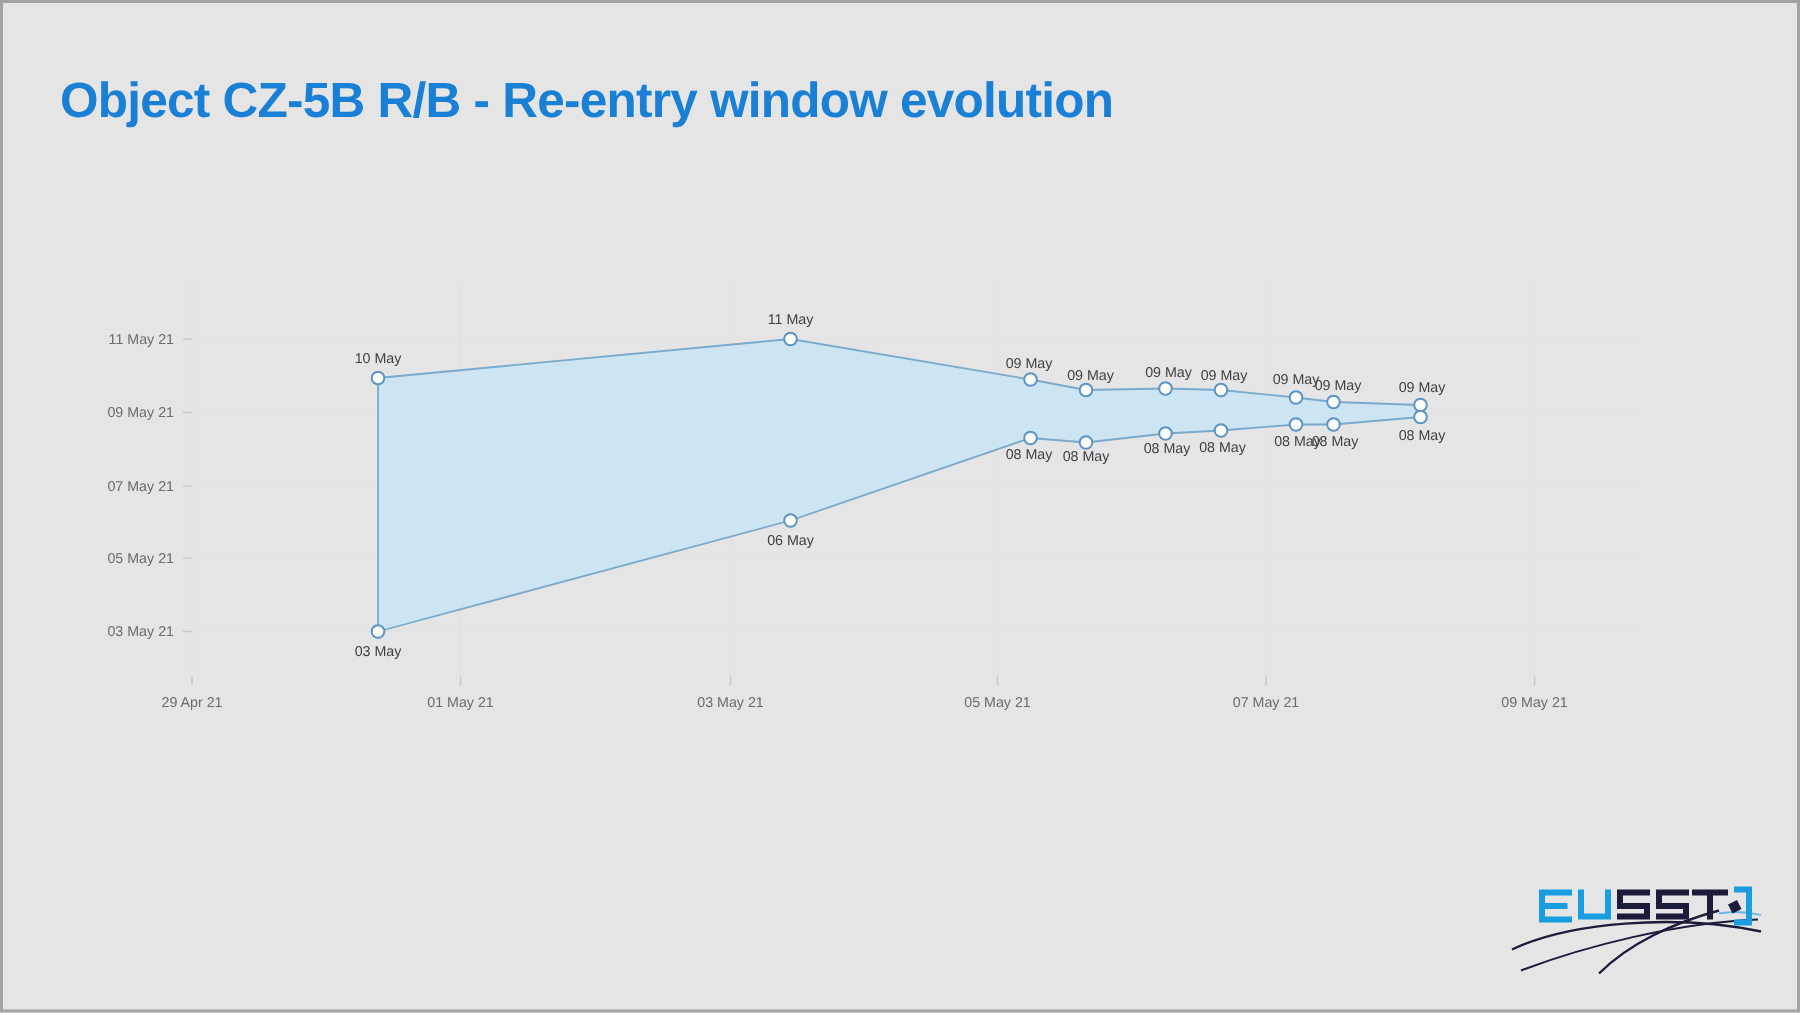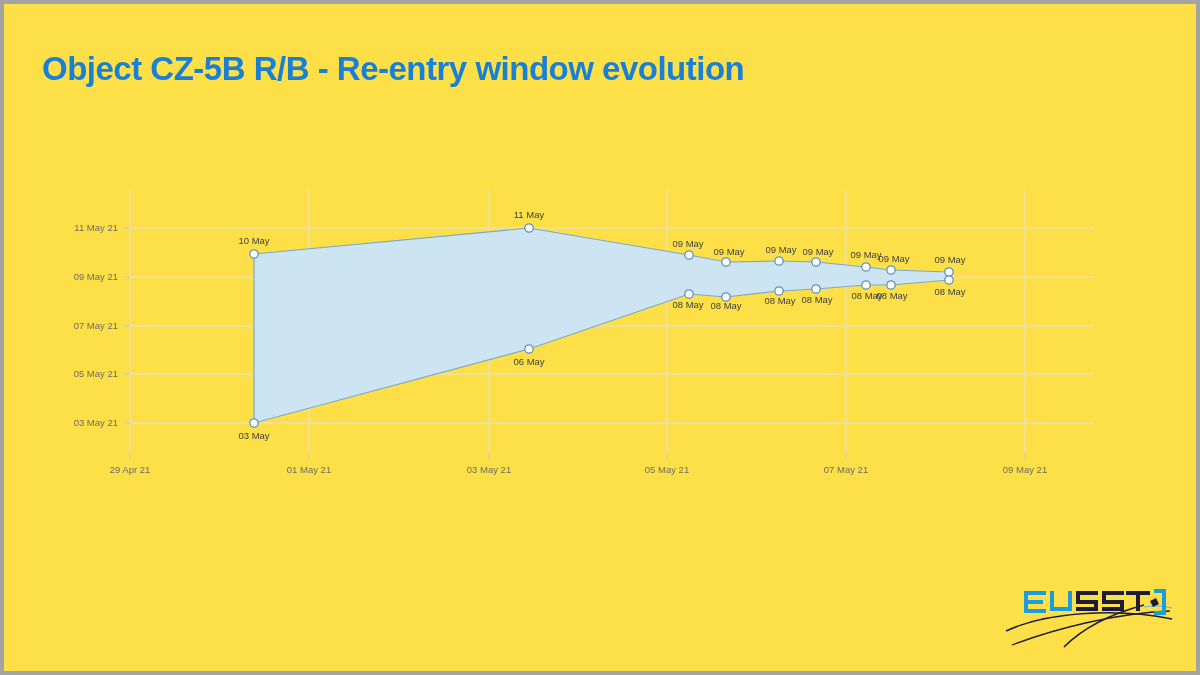--- a/index.html
+++ b/index.html
@@ -7,23 +7,23 @@
     background: #ffffff;
   }
   body {
     width: 1200px; height: 675px;
     font-family: "Liberation Sans", sans-serif;
     overflow: hidden;
   }
   #slide {
     position: relative;
     width: 1200px; height: 675px;
-    background: #fde047;
+    background: #e5e5e5;
     box-sizing: border-box;
-    border: 4px solid #a3a3a3;
+    border: 2px solid #a3a3a3;
     overflow: hidden;
   }
   #slide-title {
     position: absolute;
     left: 38px; top: 46px;
     font-size: 33px;
     font-weight: bold;
     letter-spacing: -0.5px;
     color: #1a80d6;
     white-space: nowrap;

